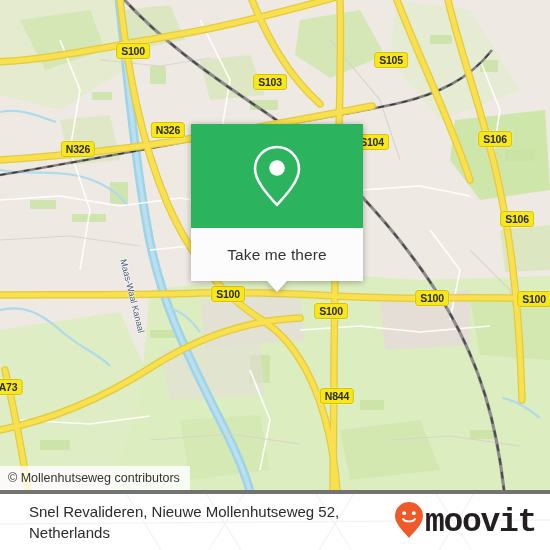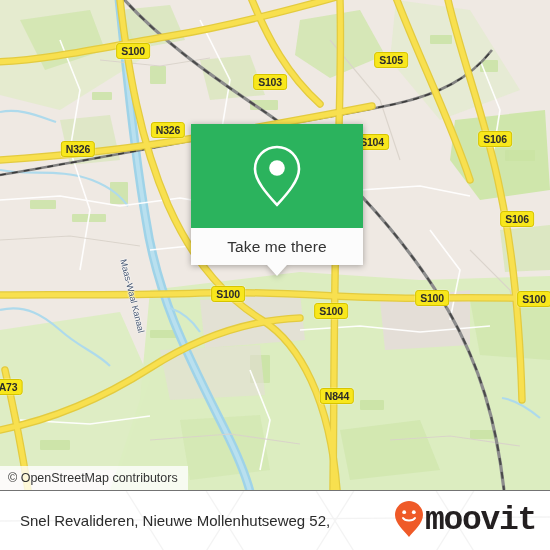--- a/index.html
+++ b/index.html
@@ -72,21 +72,21 @@
   #callout-top {
     height: 104px;
     background: #2bb35d;
     display: flex;
     align-items: center;
     justify-content: center;
   }
   #pin-icon svg { display: block; }
   #callout-bottom {
     position: relative;
-    height: 37px;
+    height: 53px;
     background: #fcfcfc;
     display: flex;
     align-items: center;
     justify-content: center;
   }
   #take-me-there {
     font-size: 15.5px;
     color: #333333;
     font-family: "Liberation Sans", sans-serif;
     letter-spacing: 0.1px;
@@ -123,24 +123,25 @@
   }
 
   
   #footer {
     position: absolute;
     left: 0;
     top: 490px;
     width: 550px;
     height: 60px;
     background: #ffffff;
-    border-top: 1px solid #737373;
+    border-top: 4px solid #737373;
     display: flex;
     align-items: center;
     overflow: hidden;
+    padding-left: 9px;
   }
   #footer-watermark {
     position: absolute;
     left: 0; top: 0;
     width: 550px; height: 60px;
     opacity: .5;
   }
   #footer-address {
     position: relative;
     margin-left: 20px;
@@ -322,40 +323,41 @@
             <circle cx="27" cy="25" r="7.8" fill="#ffffff"></circle>
           </svg>
         </span>
       </div>
       <div id="callout-bottom">
         <button id="take-me-there">Take me there</button>
         <div id="callout-tail"></div>
       </div>
     </div>
 
-    <div id="attribution">© OpenStreetMap contributors</div>
+    <div id="attribution">© Mollenhutseweg contributors</div>
   </div>
 
   <div id="footer">
 
     <svg id="footer-watermark" viewBox="0 0 550 60">
       <g stroke="#e9e9e9" stroke-width="1.4" fill="none">
         <path d="M120 -10 L170 70"></path>
         <path d="M200 -10 L250 70"></path>
         <path d="M310 -10 L360 70"></path>
         <path d="M430 -10 L480 70"></path>
         <path d="M480 -10 L430 70"></path>
         <path d="M360 -10 L310 70"></path>
         <path d="M250 -10 L200 70"></path>
         <path d="M0 30 L550 26"></path>
       </g>
     </svg>
 
     <div id="footer-address">
       <div>Snel Revalideren, Nieuwe Mollenhutseweg 52,</div>
+      <div>Netherlands</div>
     </div>
 
     <div id="footer-logo">
       <span>
         <svg width="30" height="38" viewBox="0 0 30 38">
           <path d="M15 1 C7.3 1 1 7.3 1 15 C1 23.4 10 30.5 15 37 C20 30.5 29 23.4 29 15 C29 7.3 22.7 1 15 1 Z" fill="#ef5a28"></path>
           <circle cx="10.2" cy="12.2" r="1.9" fill="#ffffff"></circle>
           <circle cx="19.8" cy="12.2" r="1.9" fill="#ffffff"></circle>
           <path d="M9 18 C11 21.4, 19 21.4, 21 18" stroke="#ffffff" stroke-width="2" fill="none" stroke-linecap="round"></path>
         </svg>

